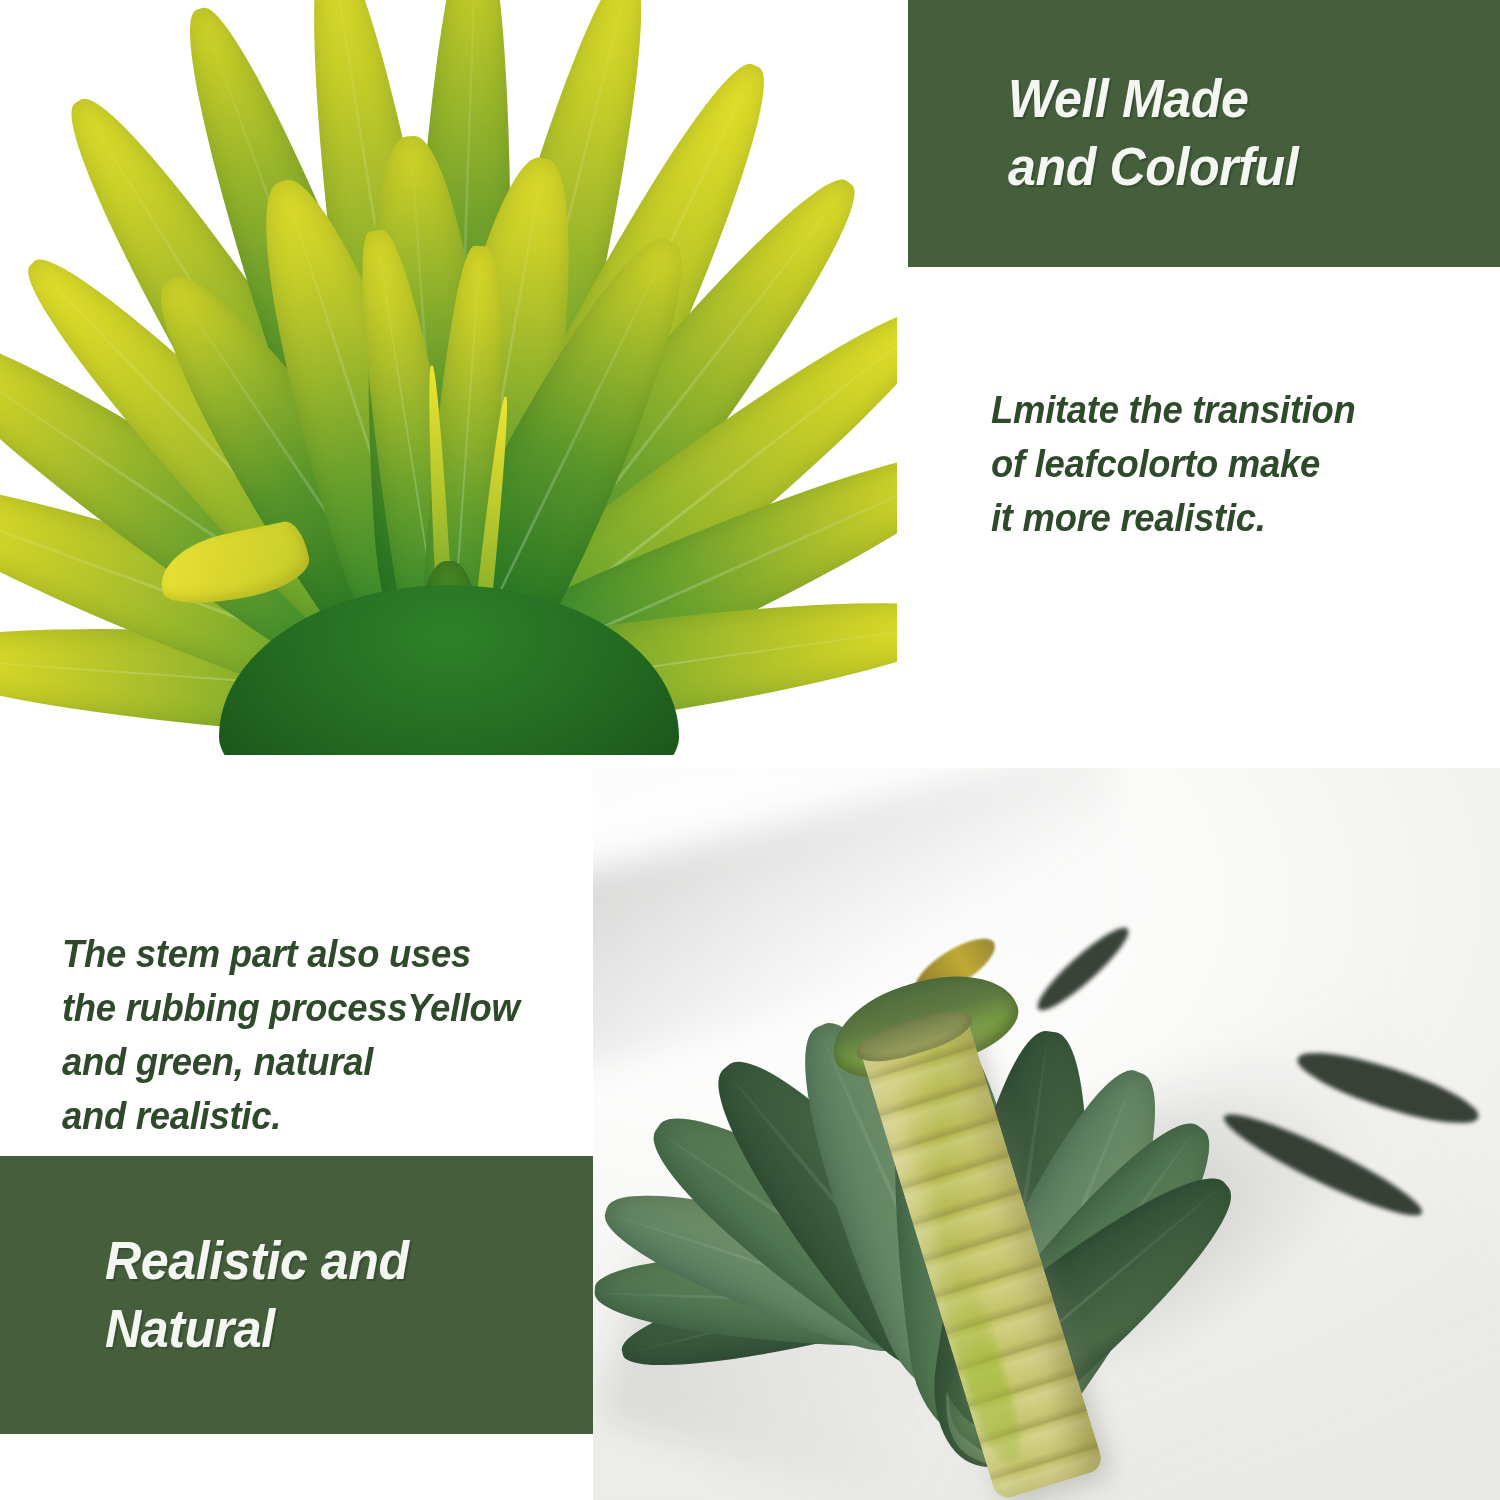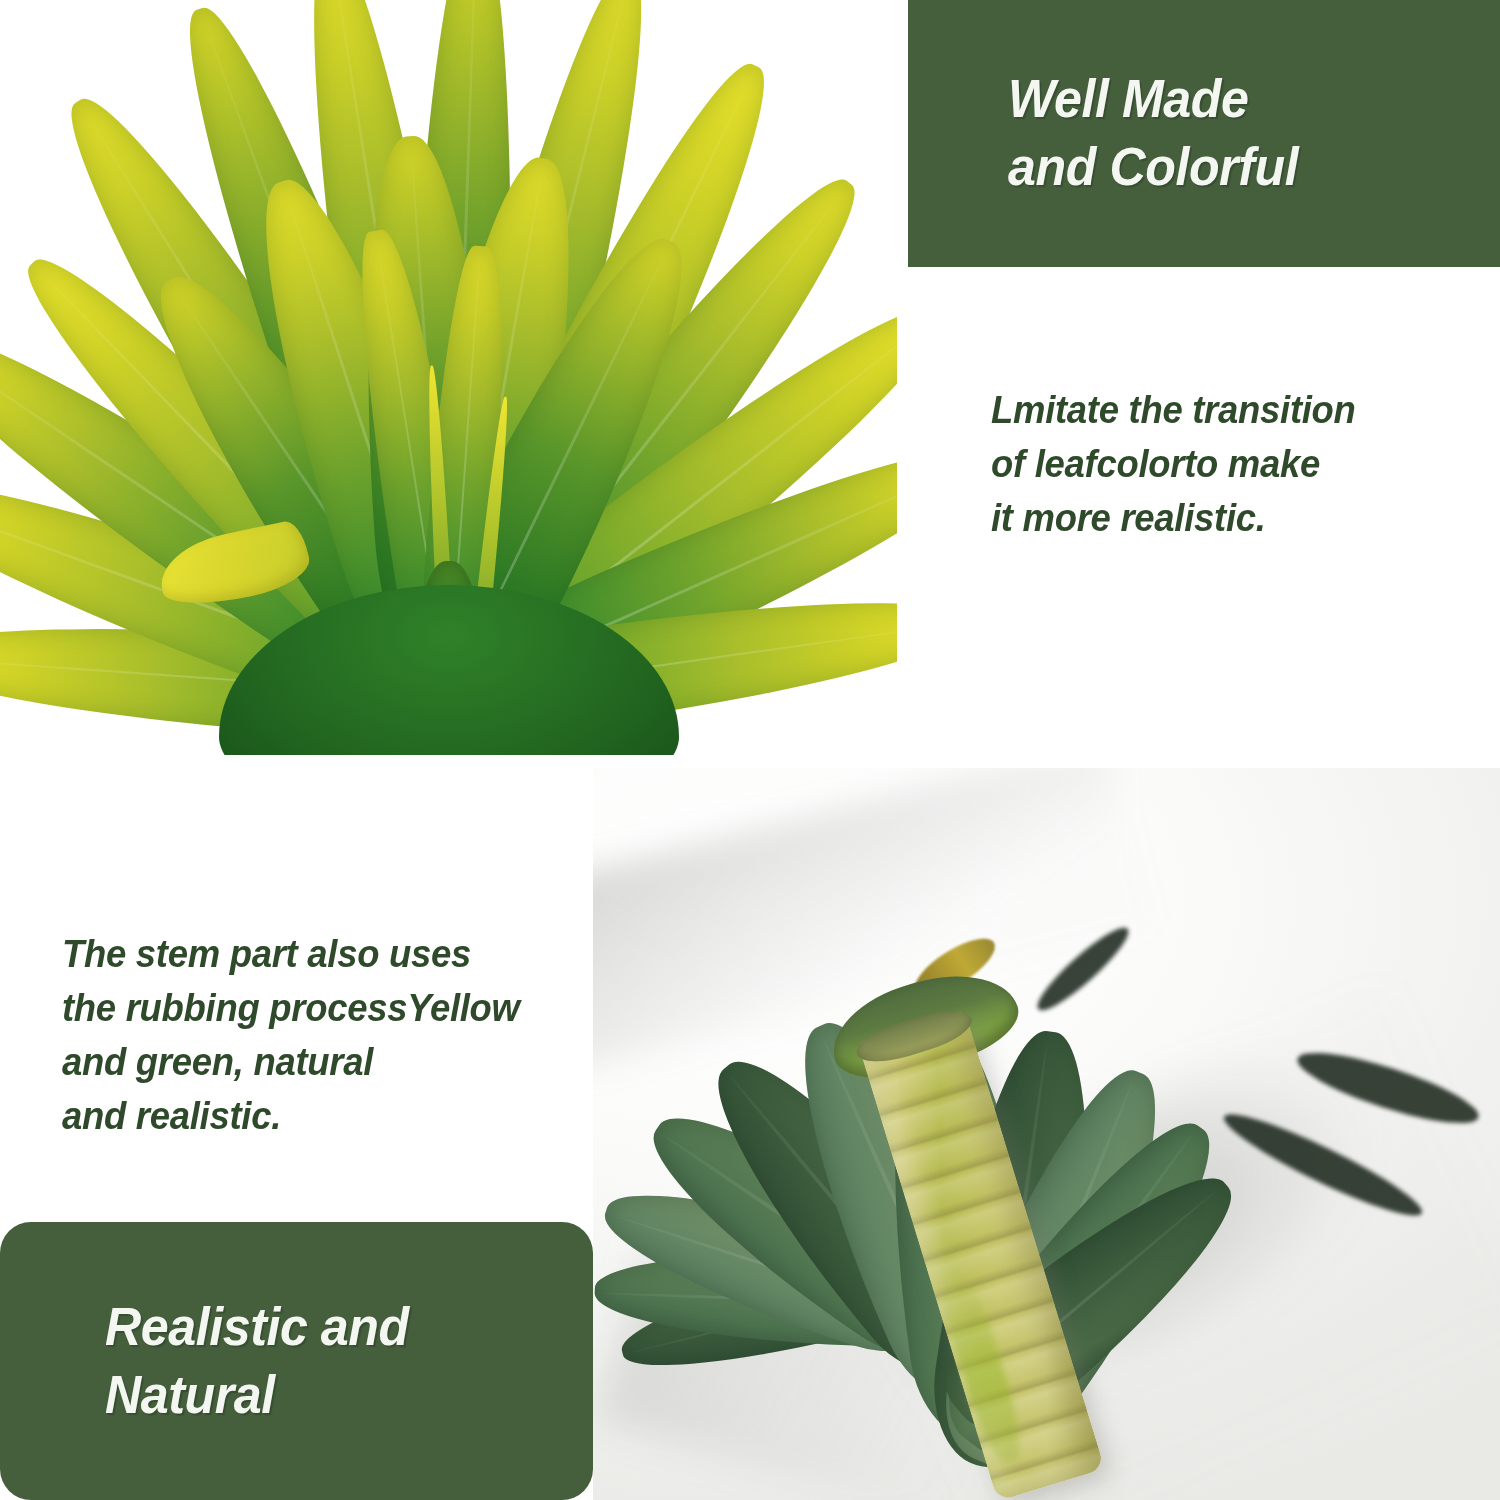--- a/index.html
+++ b/index.html
@@ -23,21 +23,21 @@
   
   .banner {
     position: absolute;
     background: #455F3D;
     overflow: hidden;
   }
   .banner-top-right {
     left: 908px; top: 0; width: 592px; height: 267px;
   }
   .banner-bottom-left {
-    left: 0; top: 1222px; width: 593px; height: 278px; border-radius: 31px;
+    left: 0; top: 1156px; width: 593px; height: 278px;
   }
   .banner-heading {
     position: absolute;
     color: #F4F7F1;
     font-weight: bold;
     font-style: italic;
     font-size: 54px;
     line-height: 1.26;
     letter-spacing: -0.5px;
     transform: scaleX(0.93);

